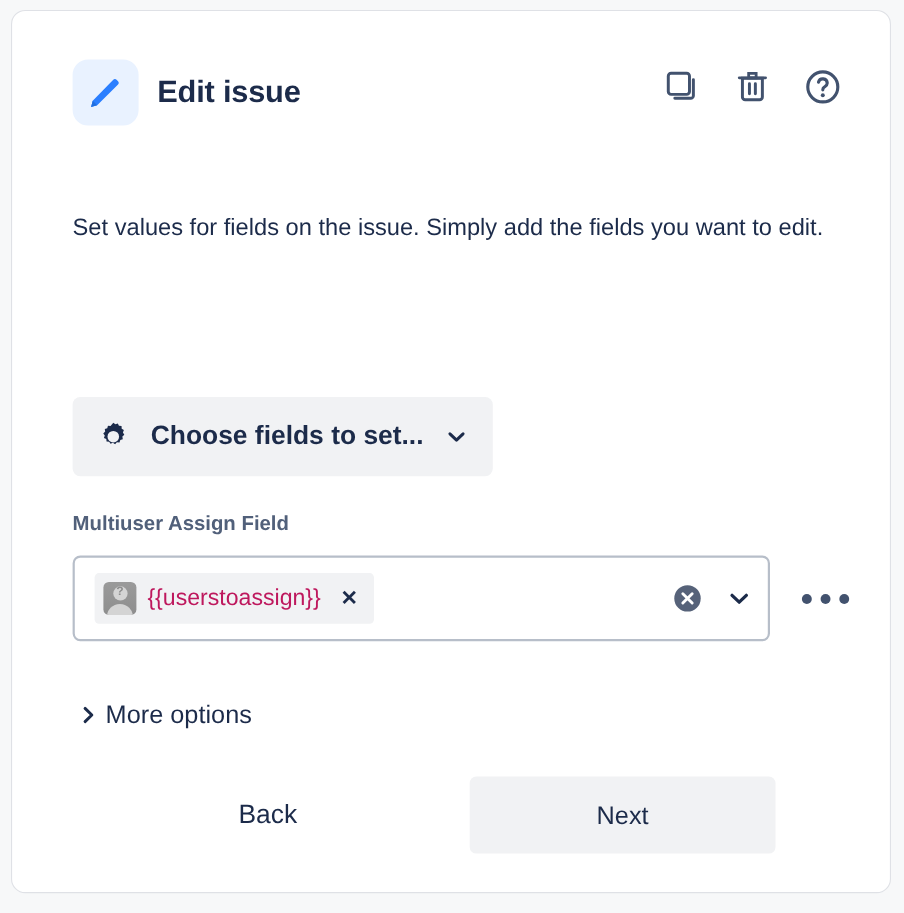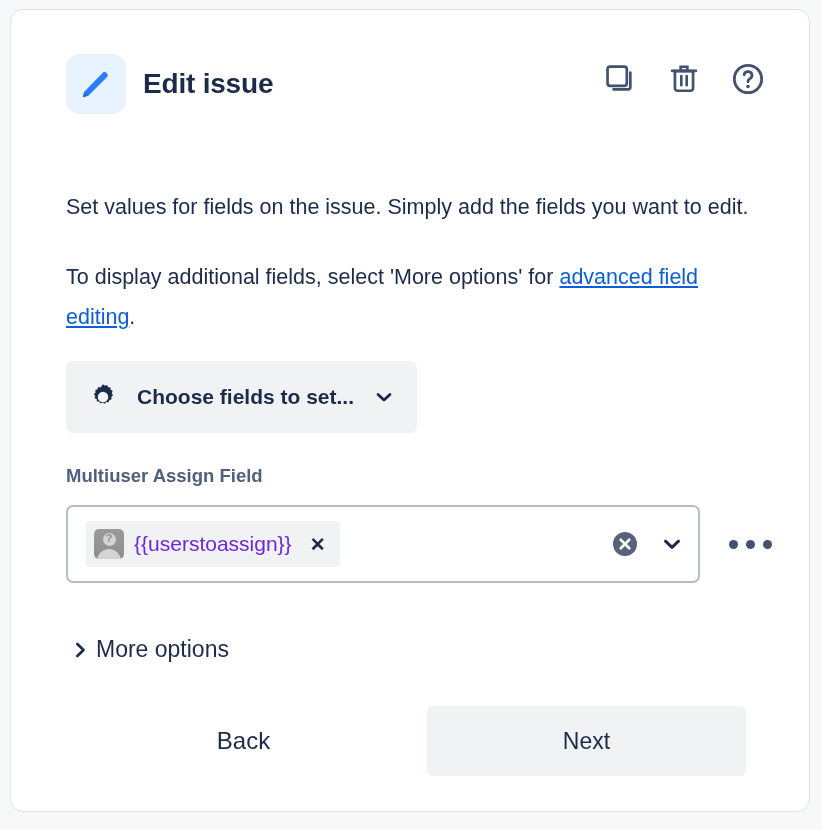--- a/index.html
+++ b/index.html
@@ -108,21 +108,21 @@
     background: #f1f2f4;
     border: none;
     border-radius: 7px;
     display: flex;
     align-items: center;
     gap: 19px;
     cursor: pointer;
     font-family: inherit;
   }
   .choose-fields .cf-label {
-    font-size: 21px;
+    font-size: 24px;
     font-weight: bold;
     color: #1c2b4a;
     white-space: nowrap;
   }
   .choose-fields svg { display: block; flex: none; }
 
   
   .field-label {
     position: absolute;
     left: 55px;
@@ -200,21 +200,21 @@
     width: 100%;
     text-align: center;
     font-size: 11px;
     font-weight: bold;
     color: #8e8e8e;
     line-height: 14px;
     z-index: 2;
   }
   .chip-text {
     font-size: 21px;
-    color: #6d28d9;
+    color: #be185d;
     white-space: nowrap;
   }
   .chip-remove {
     font-size: 19px;
     font-weight: bold;
     color: #1c2b4a;
     background: none;
     border: none;
     padding: 0 2px;
     margin-left: 6px;
@@ -302,21 +302,21 @@
     border-radius: 6px;
     font-family: inherit;
     font-size: 24px;
     color: #1c2b4a;
     cursor: pointer;
   }
   .btn-next {
     position: absolute;
     left: 361px;
     top: 0;
-    width: 319px;
+    width: 278px;
     height: 70px;
     background: #f1f2f4;
     border: none;
     border-radius: 6px;
     font-family: inherit;
     font-size: 23px;
     color: #1c2b4a;
     cursor: pointer;
   }
 </style>
@@ -361,21 +361,20 @@
             <circle cx="12" cy="12" r="9.1" fill="none" stroke="#42526e" stroke-width="1.9"></circle>
             <path d="M9.4 9.1a2.7 2.7 0 0 1 5.3 0.6c0 1.4-1.1 1.9-1.8 2.4-0.6 0.4-0.9 0.9-0.9 1.7" fill="none" stroke="#42526e" stroke-width="1.9" stroke-linecap="round"></path>
             <circle cx="12" cy="17" r="1.2" fill="#42526e"></circle>
           </svg>
         </span>
       </button>
     </div>
   </div>
 
   <div class="para para-1">Set values for fields on the issue. Simply add the fields you want to edit.</div>
-  <div class="para para-2"><span>To display additional fields, select 'More options' for </span><a class="link">advanced field editing</a><span>.</span></div>
 
   <button class="choose-fields">
     <span>
       <svg width="30" height="30" viewBox="0 0 24 24" aria-hidden="true">
         <path d="M12 1.8l1.5 1.1 1.8-.5.8 1.7 1.9.2.1 1.9 1.6 1-.7 1.8 1 1.6-1.4 1.3.3 1.9-1.8.6-.6 1.8-1.9-.2-1.3 1.4-1.6-1-1.7.8-1-1.6-1.9-.1-.2-1.9-1.7-.7.6-1.8-1.1-1.5 1.4-1.3-.3-1.9 1.8-.6.5-1.8 1.9.3z" fill="#1c2b4a"></path>
         <circle cx="12" cy="12" r="4.2" fill="#f1f2f4"></circle>
       </svg>
     </span>
     <span class="cf-label">Choose fields to set...</span>
     <span>

